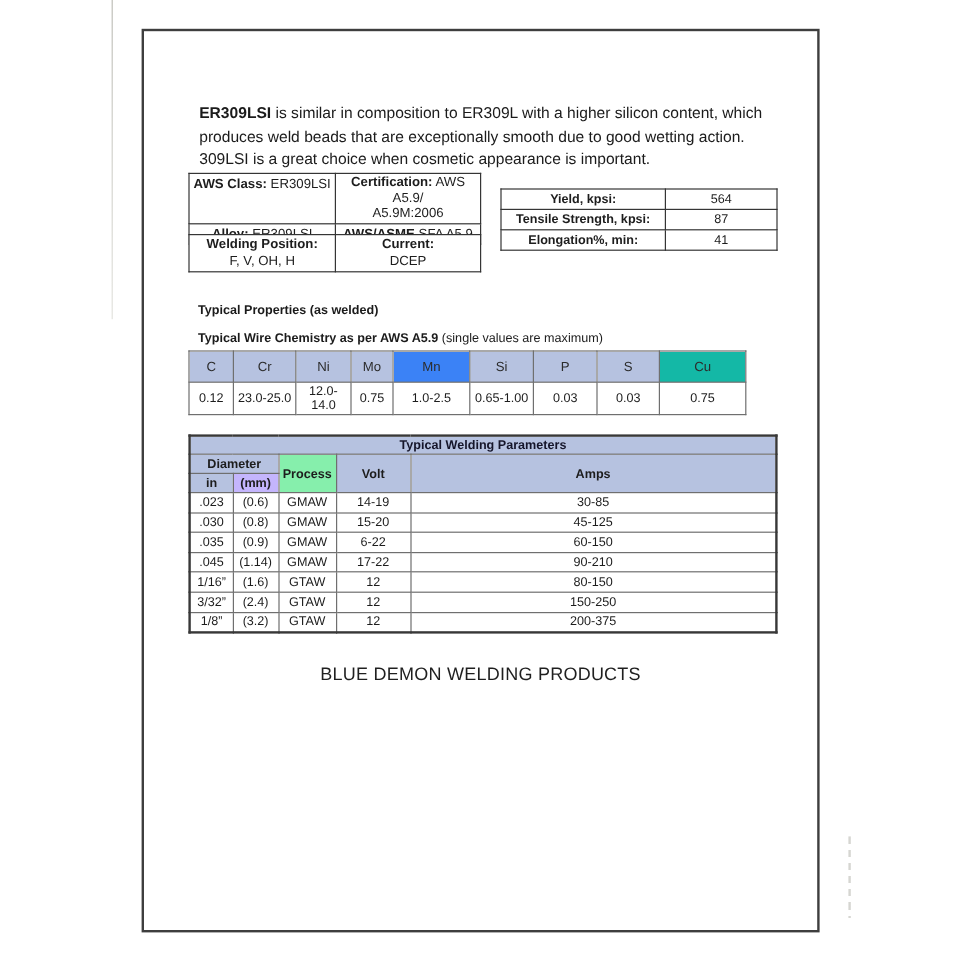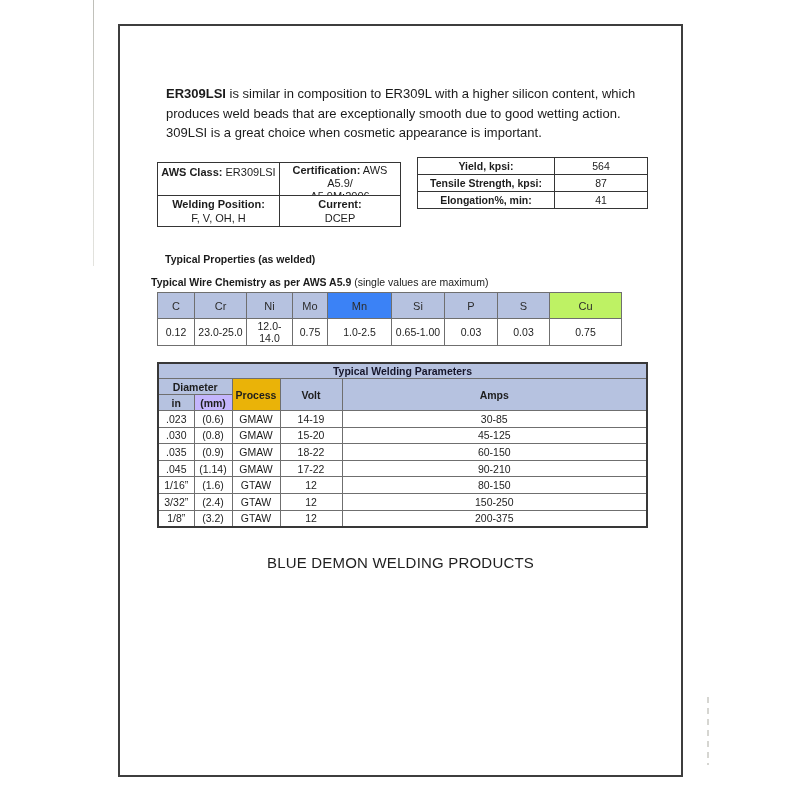--- a/index.html
+++ b/index.html
@@ -18,21 +18,21 @@
     border:2px solid #3e3e3e; background:#fff; }
   .intro { position:absolute; left:46px; top:45px; font-size:13px; line-height:19.5px;
     white-space:nowrap; color:#1b1b1b; }
   .intro b { font-weight:bold; }
   table { border-collapse:collapse; position:absolute; table-layout:fixed; background:#fff; }
   td, th { text-align:center; vertical-align:middle; padding:1px 2px; overflow:hidden; }
   b { font-weight:bold; }
   
   .t { border:1px solid #2f2f2f; }
   .t td { border:1.5px solid #353535; font-size:11px; line-height:13px; }
-  .spec { left:37px; top:136px; width:243px; }
+  .spec { left:37px; top:118px; width:243px; }
   .spec tr.r1 td { height:28px; }
   .spec tr.r2 td { height:14px; }
   .spec td.vt { vertical-align:top; padding-top:3px; }
   .position { left:37px; top:169px; width:243px; }
   .position td { height:28px; line-height:14px; }
   .mech { left:297px; top:131px; width:230px; }
   .mech td { height:14px; font-size:10.5px; line-height:12px; }
   
   .chem { left:37px; top:266px; width:464px; border:1px solid #5e5e5e; }
   .chem th { height:23px; font-weight:normal; font-size:11px; color:#2c2c2c; border:1px solid #6f6f6f; }
@@ -105,21 +105,21 @@
       </tr>
       <tr>
         <td><b>Elongation%, min:</b></td>
         <td>41</td>
       </tr>
     </tbody>
   </table>
 
   <div class="sec" style="left:45px; top:227px;">Typical Properties (as welded)</div>
 
-  <div class="sec" style="left:31px; top:250px;"><span>Typical Wire Chemistry as per AWS A5.9</span> <span class="note">(single values are maximum)</span></div>
+  <div class="sec" style="left:45px; top:250px;"><span>Typical Wire Chemistry as per AWS A5.9</span> <span class="note">(single values are maximum)</span></div>
 
   <table class="chem">
     <colgroup>
         <col style="width:37px">
         <col style="width:52px">
         <col style="width:46px">
         <col style="width:35px">
         <col style="width:64px">
         <col style="width:53px">
         <col style="width:53px">
@@ -129,21 +129,21 @@
     <tbody>
       <tr>
         <th class="blue" style="background: rgb(182, 194, 224);">C</th>
         <th class="blue" style="background: rgb(182, 194, 224);">Cr</th>
         <th class="blue" style="background: rgb(182, 194, 224);">Ni</th>
         <th class="blue" style="background: rgb(182, 194, 224);">Mo</th>
         <th class="blue" style="background: #3b82f6;">Mn</th>
         <th class="blue" style="background: rgb(182, 194, 224);">Si</th>
         <th class="blue" style="background: rgb(182, 194, 224);">P</th>
         <th class="blue" style="background: rgb(182, 194, 224);">S</th>
-        <th class="blue" style="background: #bef264;">Cu</th>
+        <th class="blue" style="background: #14b8a6;">Cu</th>
       </tr>
       <tr>
         <td>0.12</td>
         <td>23.0-25.0</td>
         <td>12.0-14.0</td>
         <td>0.75</td>
         <td>1.0-2.5</td>
         <td>0.65-1.00</td>
         <td>0.03</td>
         <td>0.03</td>
@@ -159,21 +159,21 @@
         <col style="width:48px">
         <col style="width:62px">
         <col style="width:305px">
       </colgroup>
     <tbody>
       <tr class="title">
         <td class="blue" colspan="5" style="background: rgb(182, 194, 224);">Typical Welding Parameters</td>
       </tr>
       <tr class="hdr">
         <td class="blue" colspan="2" style="background: rgb(182, 194, 224);">Diameter</td>
-        <td class="blue" rowspan="2" style="background: #eab308;">Process</td>
+        <td class="blue" rowspan="2" style="background: #86efac;">Process</td>
         <td class="blue" rowspan="2" style="background: rgb(182, 194, 224);">Volt</td>
         <td class="blue" rowspan="2" style="background: rgb(182, 194, 224);">Amps</td>
       </tr>
       <tr class="hdr">
         <td class="blue" style="background: rgb(182, 194, 224);">in</td>
         <td class="blue" style="background: #c4b5fd; margin-left: 20px;">(mm)</td>
       </tr>
       <tr class="data">
         <td>.023</td>
         <td>(0.6)</td>
@@ -185,21 +185,21 @@
         <td>.030</td>
         <td>(0.8)</td>
         <td>GMAW</td>
         <td>15-20</td>
         <td>45-125</td>
       </tr>
       <tr class="data">
         <td>.035</td>
         <td>(0.9)</td>
         <td>GMAW</td>
-        <td>18-22</td>
+        <td>6-22</td>
         <td>60-150</td>
       </tr>
       <tr class="data">
         <td>.045</td>
         <td>(1.14)</td>
         <td>GMAW</td>
         <td>17-22</td>
         <td>90-210</td>
       </tr>
       <tr class="data">

